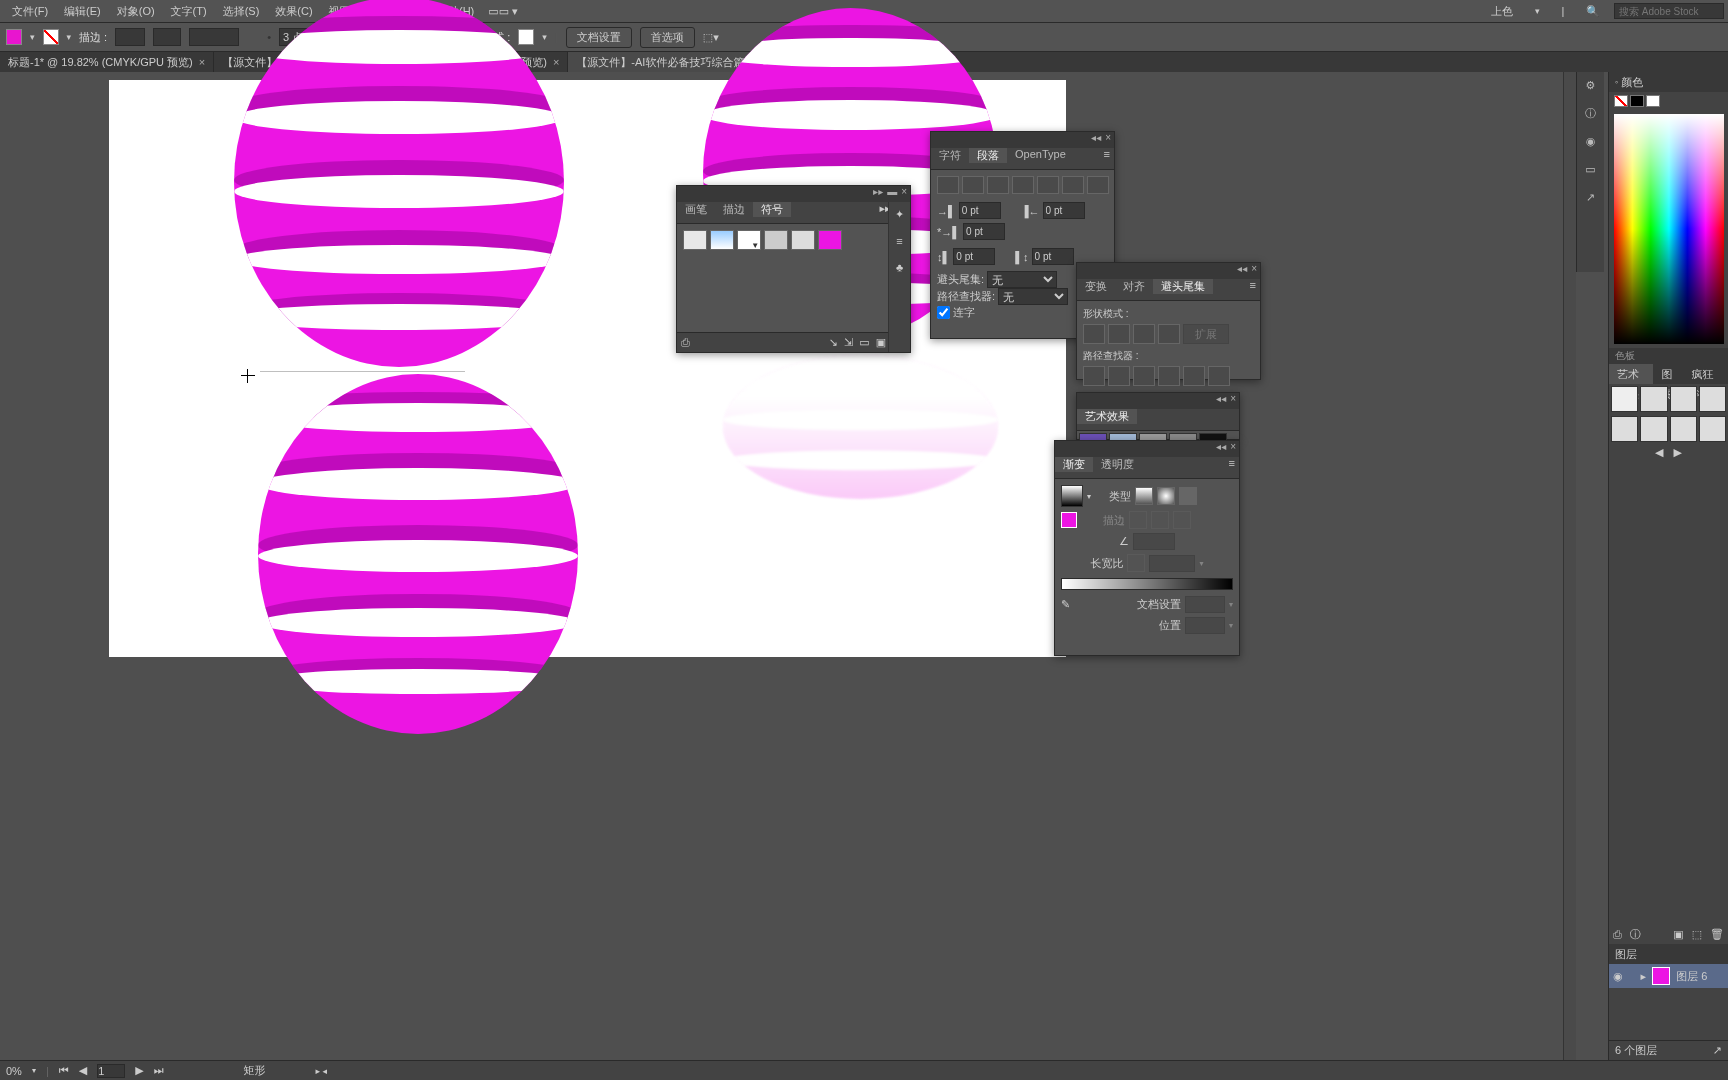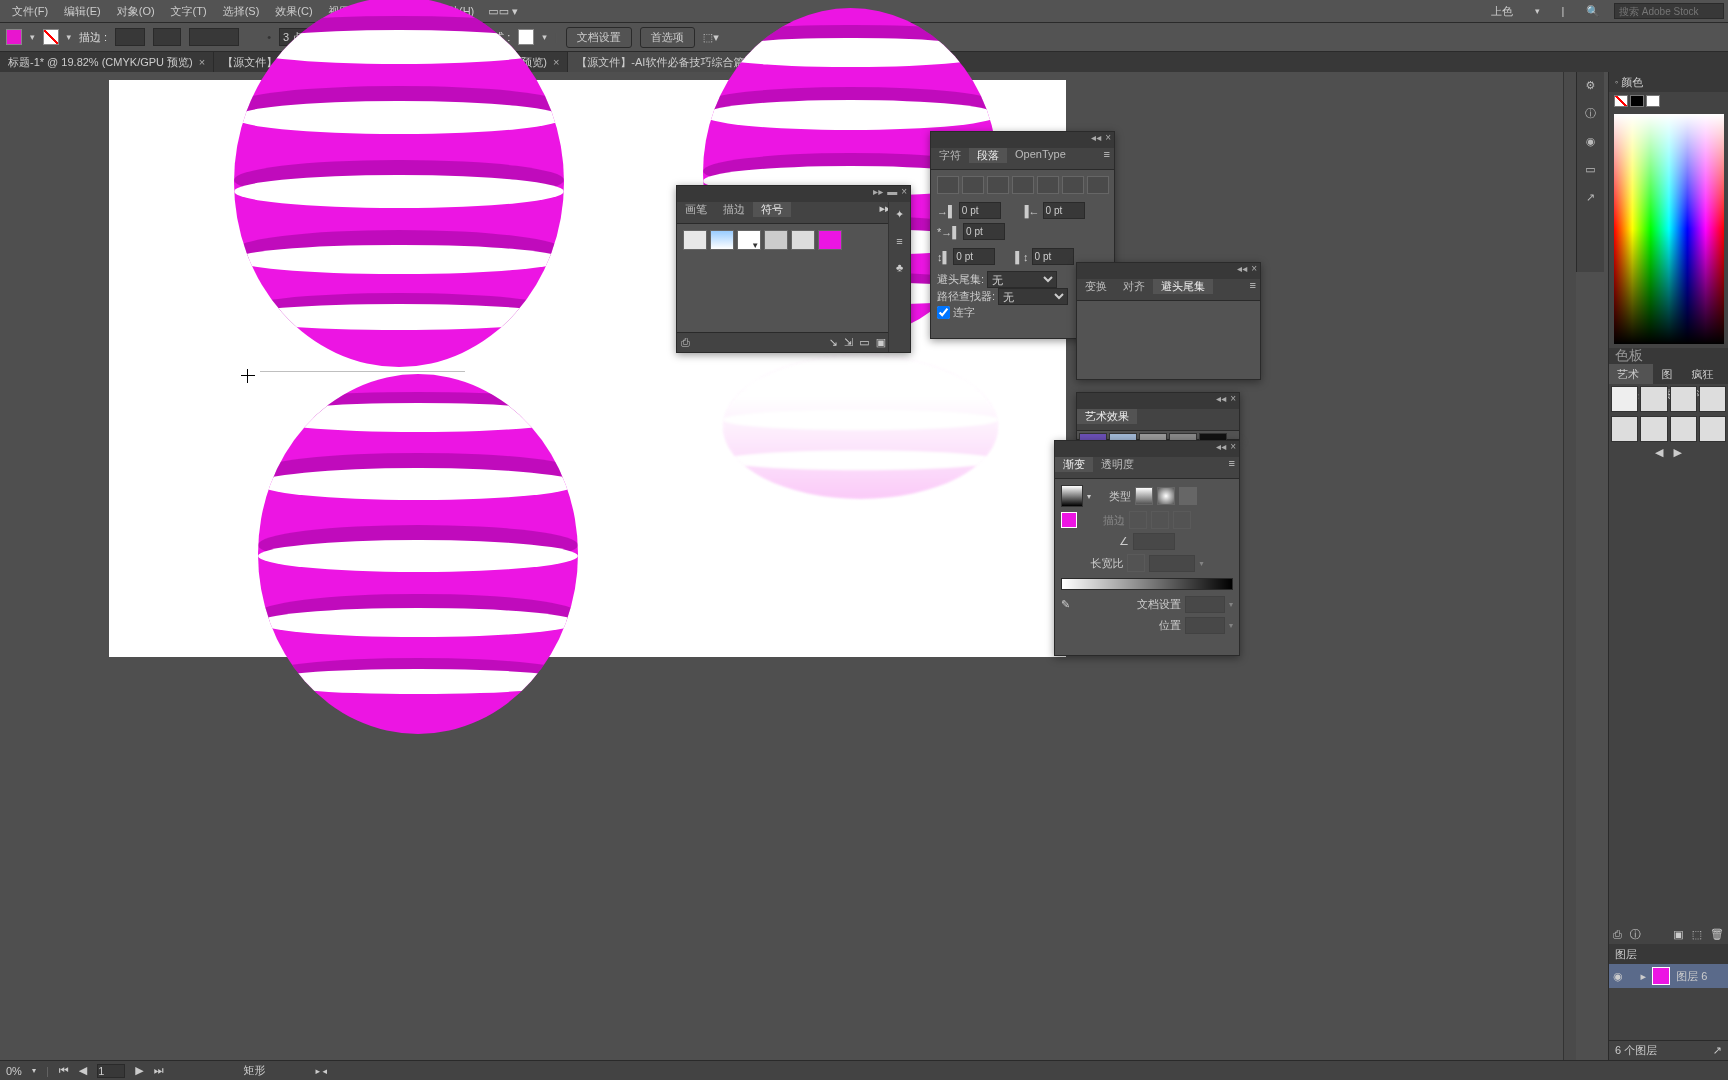--- a/index.html
+++ b/index.html
@@ -294,20 +294,39 @@
   <div class="pbar">
       <span>◂◂</span>
       <span>×</span>
     </div>
   <div class="ptabs">
     <span class="ptab">变换</span>
     <span class="ptab">对齐</span>
     <span class="ptab active">避头尾集</span>
     <span style="margin-left:auto;padding:0 4px">≡</span>
   </div>
+  <div class="pbody">
+    <div style="font-size:10px;margin-bottom:3px">形状模式 :</div>
+    <div class="pathf-grid">
+      <div></div>
+        <div></div>
+        <div></div>
+        <div></div>
+      <div style="width:46px;border:1px solid #444;color:#777;line-height:18px;text-align:center">扩展</div>
+    </div>
+    <div style="font-size:10px;margin:5px 0 3px">路径查找器 :</div>
+    <div class="pathf-grid">
+      <div></div>
+        <div></div>
+        <div></div>
+        <div></div>
+        <div></div>
+        <div></div>
+    </div>
+  </div>
 </div>
 
 <div class="panel" style="left:1076px;top:392px;width:164px;height:48px">
   <div class="pbar">
       <span>◂◂</span>
       <span>×</span>
     </div>
   <div class="ptabs">
       <span class="ptab active">艺术效果</span>
     </div>
@@ -380,21 +399,21 @@
         <span>颜色</span>
       </div>
     <div style="padding:3px 5px;display:flex;gap:2px">
       <div style="width:14px;height:12px;background:linear-gradient(45deg,#fff 45%,red 45%,red 55%,#fff 55%);border:1px solid #777"></div>
       <div style="width:14px;height:12px;background:#000;border:1px solid #777"></div>
       <div style="width:14px;height:12px;background:#fff;border:1px solid #777"></div>
     </div>
     <div class="spectrum"></div>
   </div>
 
-  <div style="height:16px;background:#383838;padding:0 6px;color:#999;font-size:14px;display:flex;align-items:center">色板</div>
+  <div style="height:16px;background:#383838;padding:0 6px;color:#999;font-size:10px;display:flex;align-items:center">色板</div>
 
   <div class="art-tabs">
     <span class="active" style="background:#535353">艺术效果</span>
     <span>图案</span>
     <span>疯狂科学</span>
   </div>
   <div class="swatch-row">
     <div style="background:#eee"></div>
       <div></div>
       <div></div>

